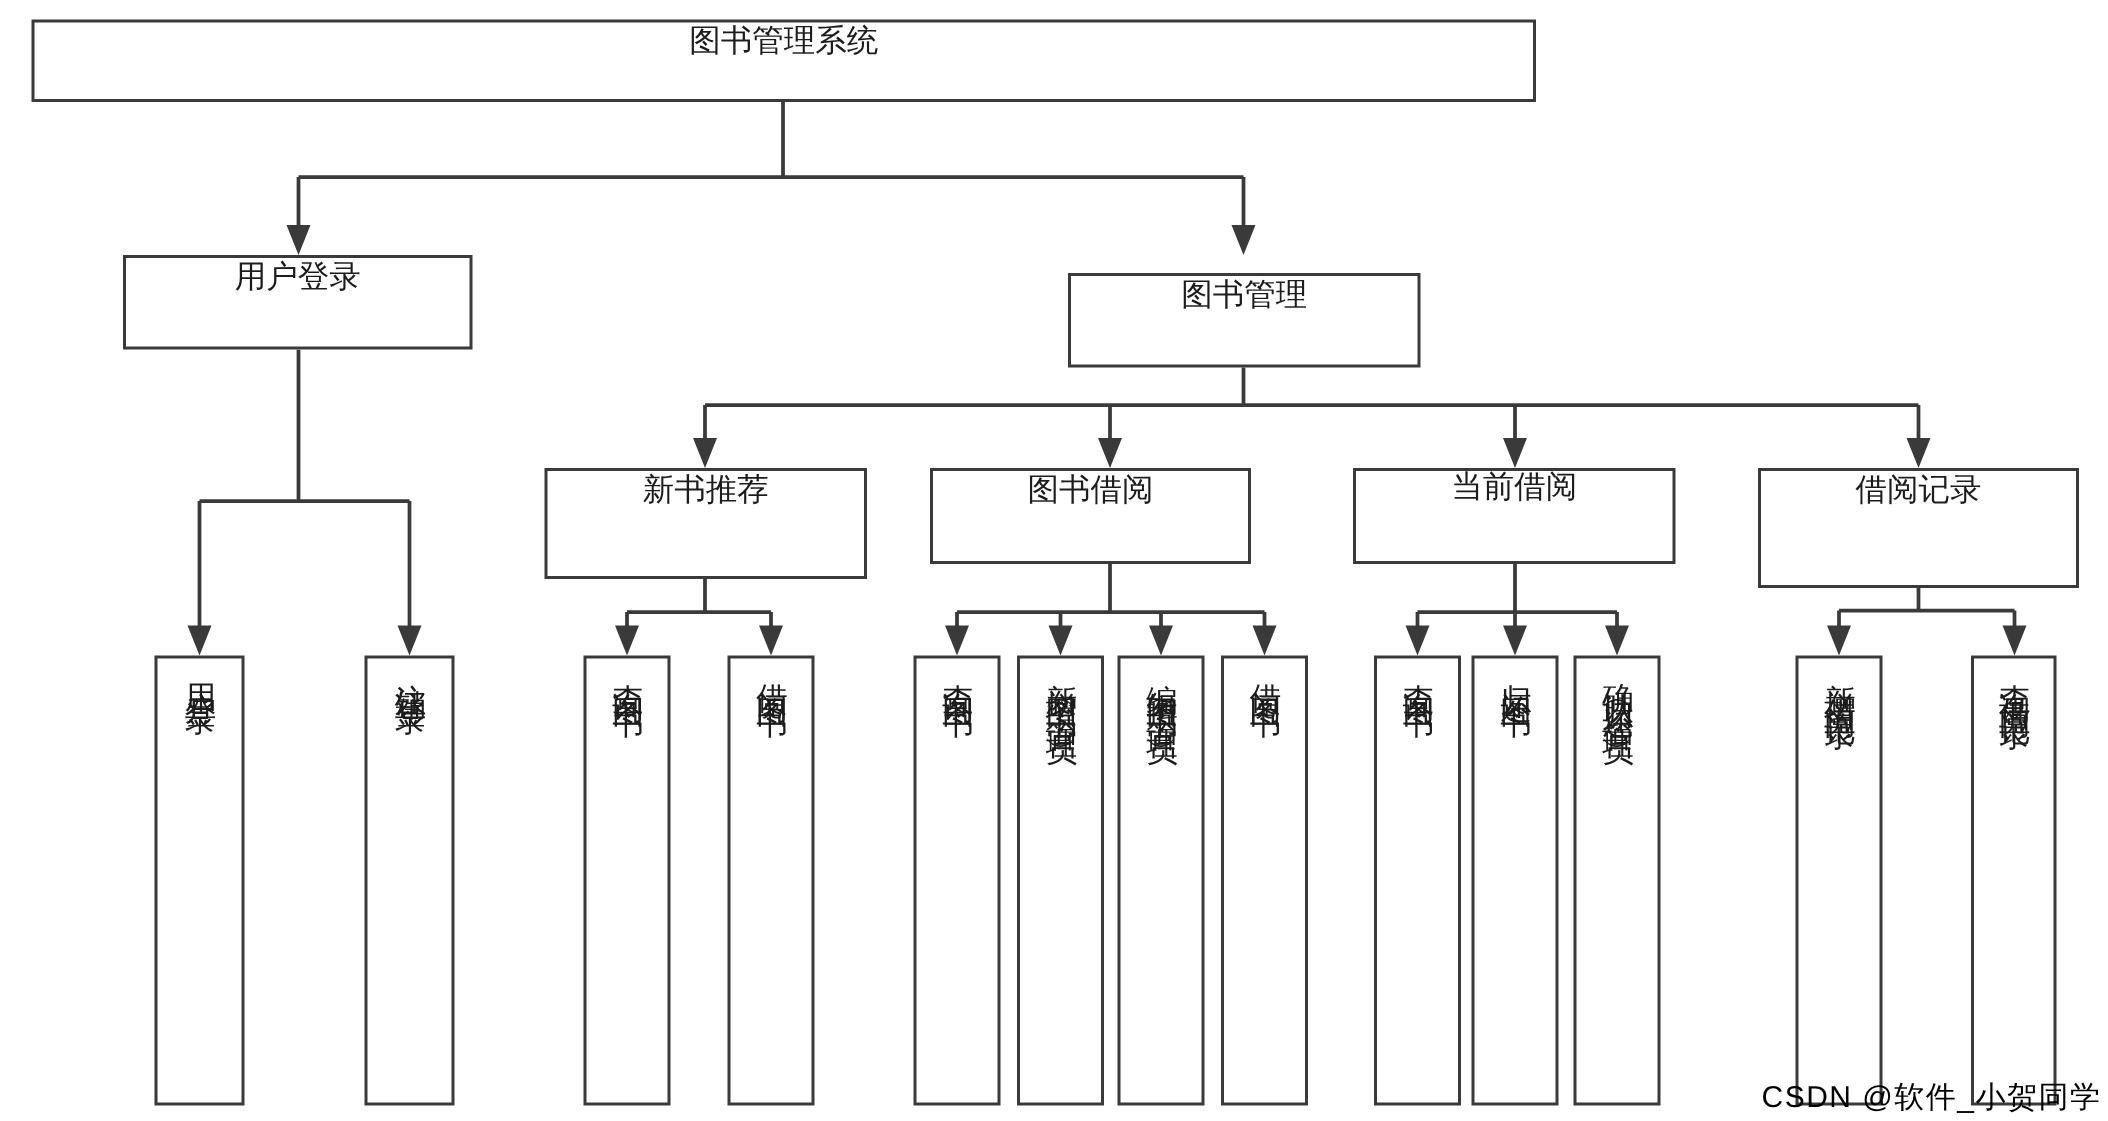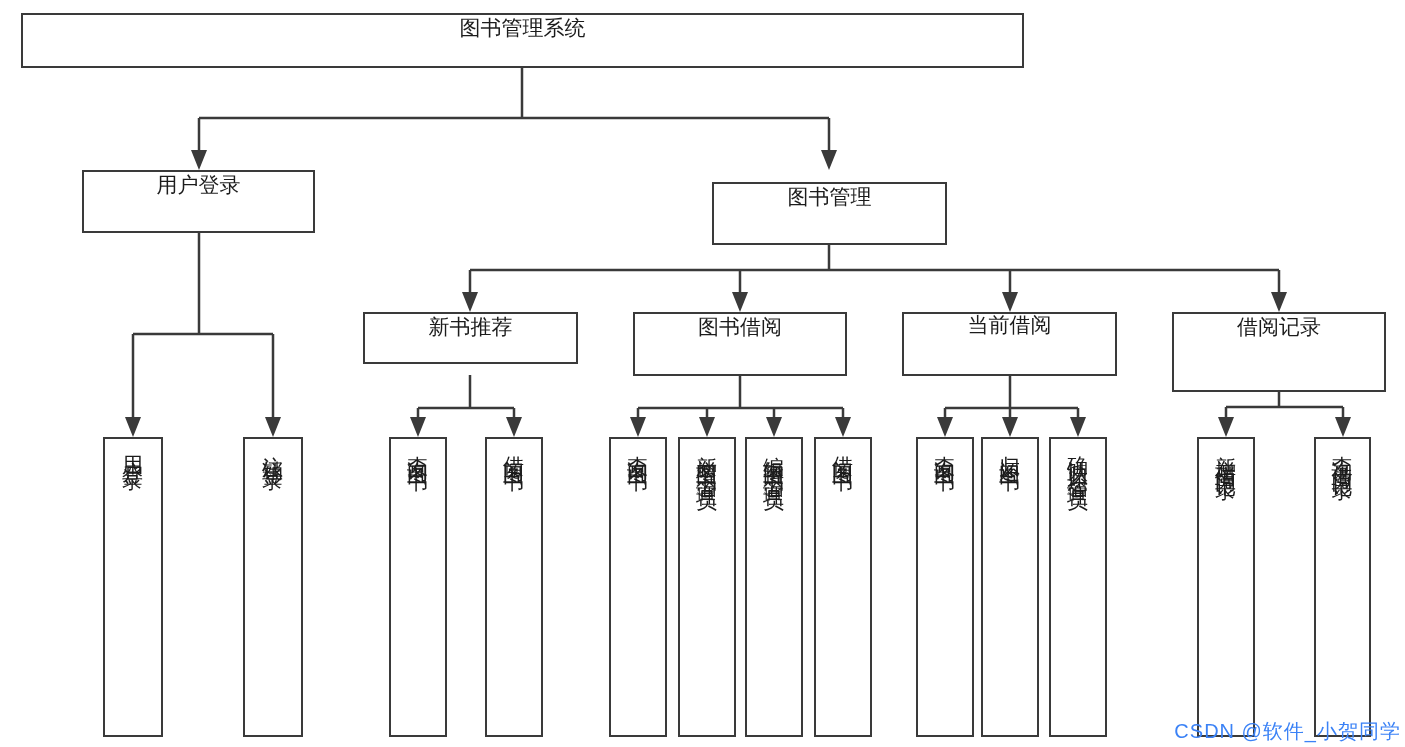--- a/index.html
+++ b/index.html
@@ -16,21 +16,21 @@
     font-size:21px;line-height:1.2;color:#1c1c1c;
   }
   .vtext{
     writing-mode:vertical-rl;
     letter-spacing:5px;
     font-size:21px;
     white-space:nowrap;
   }
   .watermark{
     position:absolute;right:4px;bottom:2px;
-    font-size:20px;color:#3b82f6;letter-spacing:1px;
+    font-size:20px;color:#000000;letter-spacing:1px;
     z-index:10;
   }
 </style>
 </head>
 <body>
 
 <svg id="connectors" viewBox="0 0 1405 747" xmlns="http://www.w3.org/2000/svg">
   <path fill="none" stroke="#3a3a3a" stroke-width="2.5" d="
     M522 68 V118 M199 118 H829 M199 118 V153 M829 118 V153
     M199 233 V334 M133 334 H273 M133 334 V420 M273 334 V420
@@ -53,24 +53,24 @@
   <span>图书管理系统</span>
 </div>
 
 <div class="box" style="left:82px;top:170px;width:233px;height:63px;">
   <span>用户登录</span>
 </div>
 <div class="box" style="left:712px;top:170px;width:235px;height:63px;margin-top:12px;">
   <span>图书管理</span>
 </div>
 
-<div class="box" style="left:363px;top:312px;width:215px;height:52px;">
+<div class="box" style="left:363px;top:312px;width:215px;height:74px;">
   <span>新书推荐</span>
 </div>
-<div class="box" style="left:633px;top:312px;width:214px;height:64px;">
+<div class="box" style="left:620px;top:312px;width:214px;height:64px;">
   <span>图书借阅</span>
 </div>
 <div class="box" style="left:902px;top:312px;width:215px;height:64px;font-family:Liberation Mono, monospace;">
   <span>当前借阅</span>
 </div>
 <div class="box" style="left:1172px;top:312px;width:214px;height:80px;">
   <span>借阅记录</span>
 </div>
 
 <div class="box" style="left:103px;top:437px;width:60px;height:300px;">

